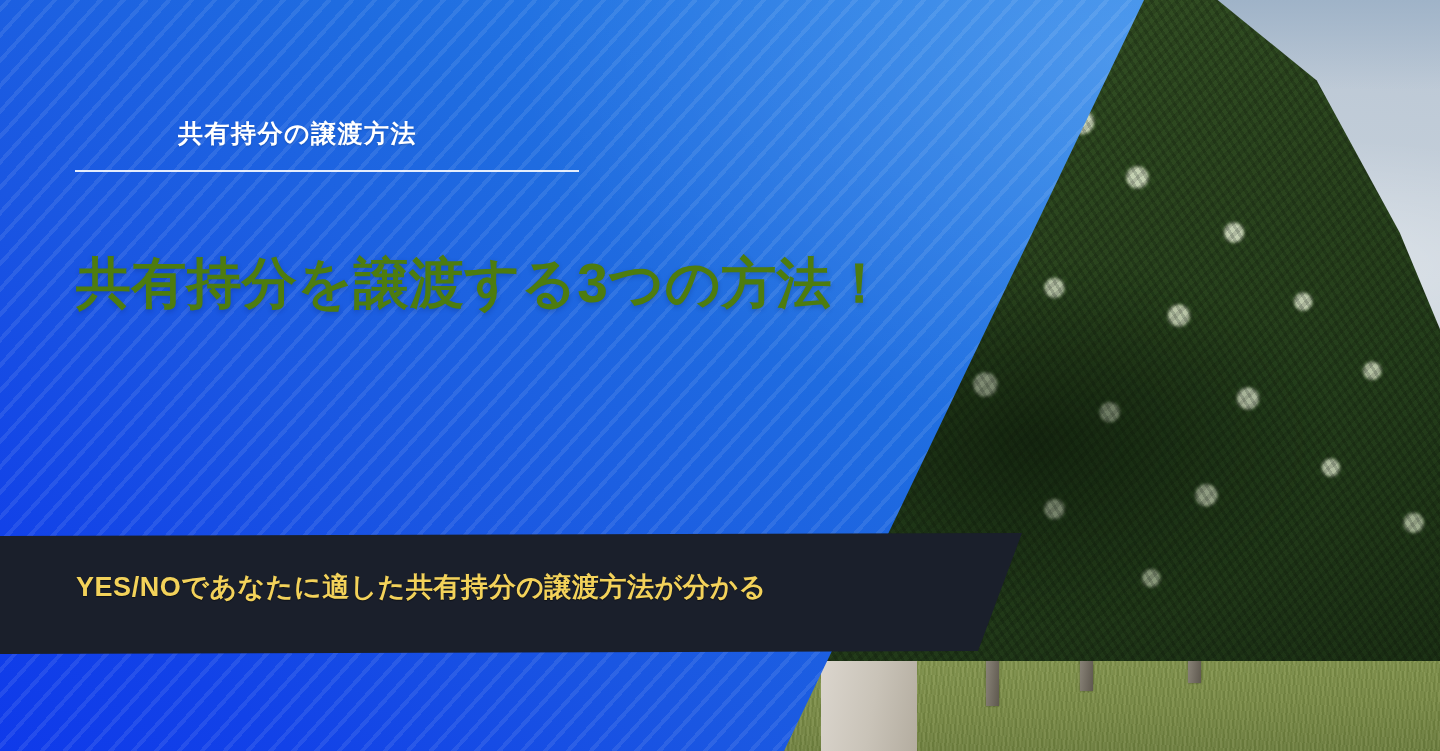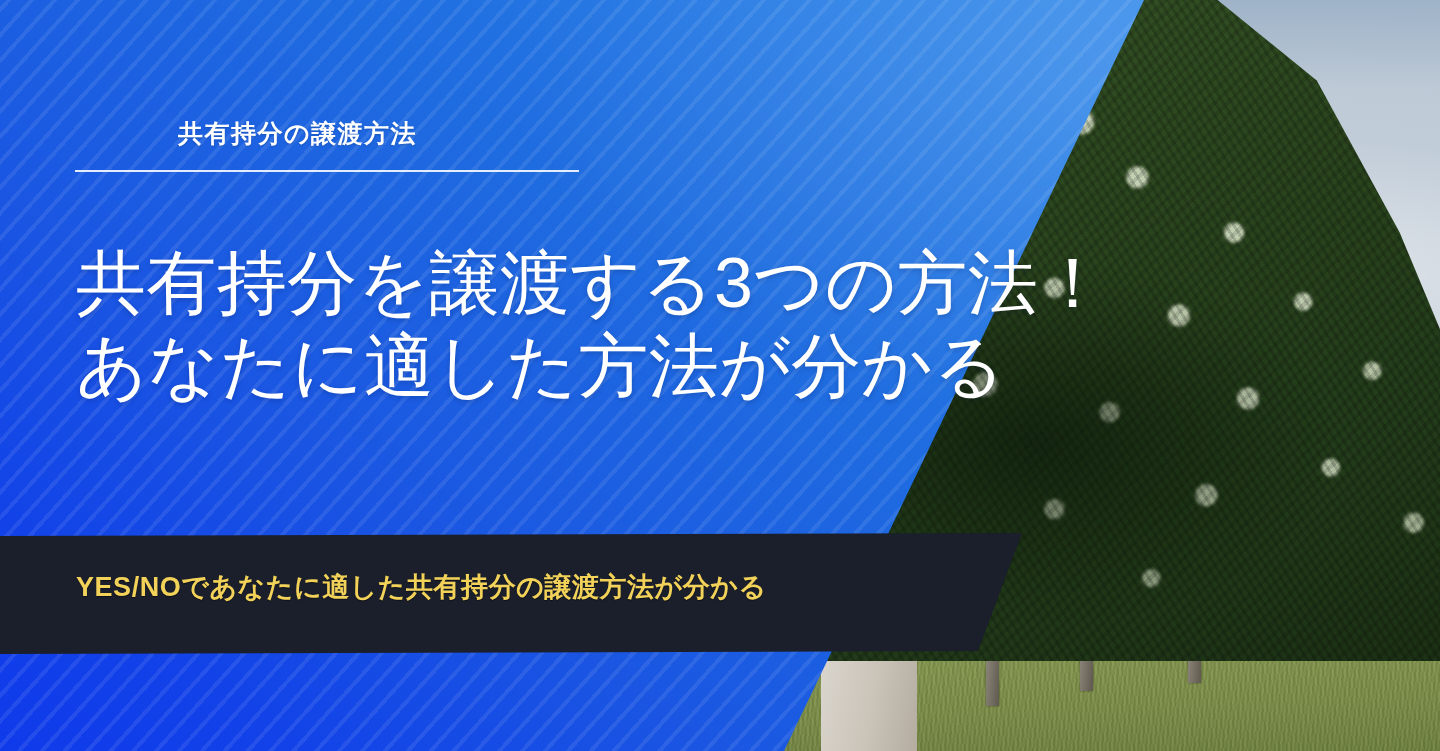--- a/index.html
+++ b/index.html
@@ -227,24 +227,24 @@
   }
   .eyebrow-rule {
     position: absolute;
     left: 75px; top: 170px;
     width: 504px; height: 2px;
     background: rgba(255,255,255,.88);
   }
   .headline {
     position: absolute;
     left: 76px; top: 242px;
-    font-size: 70px;
-    font-weight: 400;
+    font-size: 55px;
+    font-weight: 700;
     line-height: 83px;
-    color: #ffffff;
+    color: #4d7c0f;
     letter-spacing: .005em;
     text-shadow: 0 2px 5px rgba(0,20,70,.22);
   }
   .headline .ln { display: block; white-space: nowrap; }
 
   
   .banner {
     position: absolute;
     left: 0; top: 533px;
     width: 1040px; height: 124px;
@@ -289,21 +289,20 @@
 
   <div class="bluepanel">
     <div class="bluepanel-shade"></div>
   </div>
 
   <div class="content">
     <div class="eyebrow">共有持分の譲渡方法</div>
     <div class="eyebrow-rule"></div>
     <div class="headline">
       <span class="ln">共有持分を譲渡する3つの方法！</span>
-      <span class="ln">あなたに適した方法が分かる</span>
     </div>
   </div>
 
   <div class="banner">
     <div class="banner-text">YES/NOであなたに適した共有持分の譲渡方法が分かる</div>
   </div>
 
 </div>
 
 </body></html>

